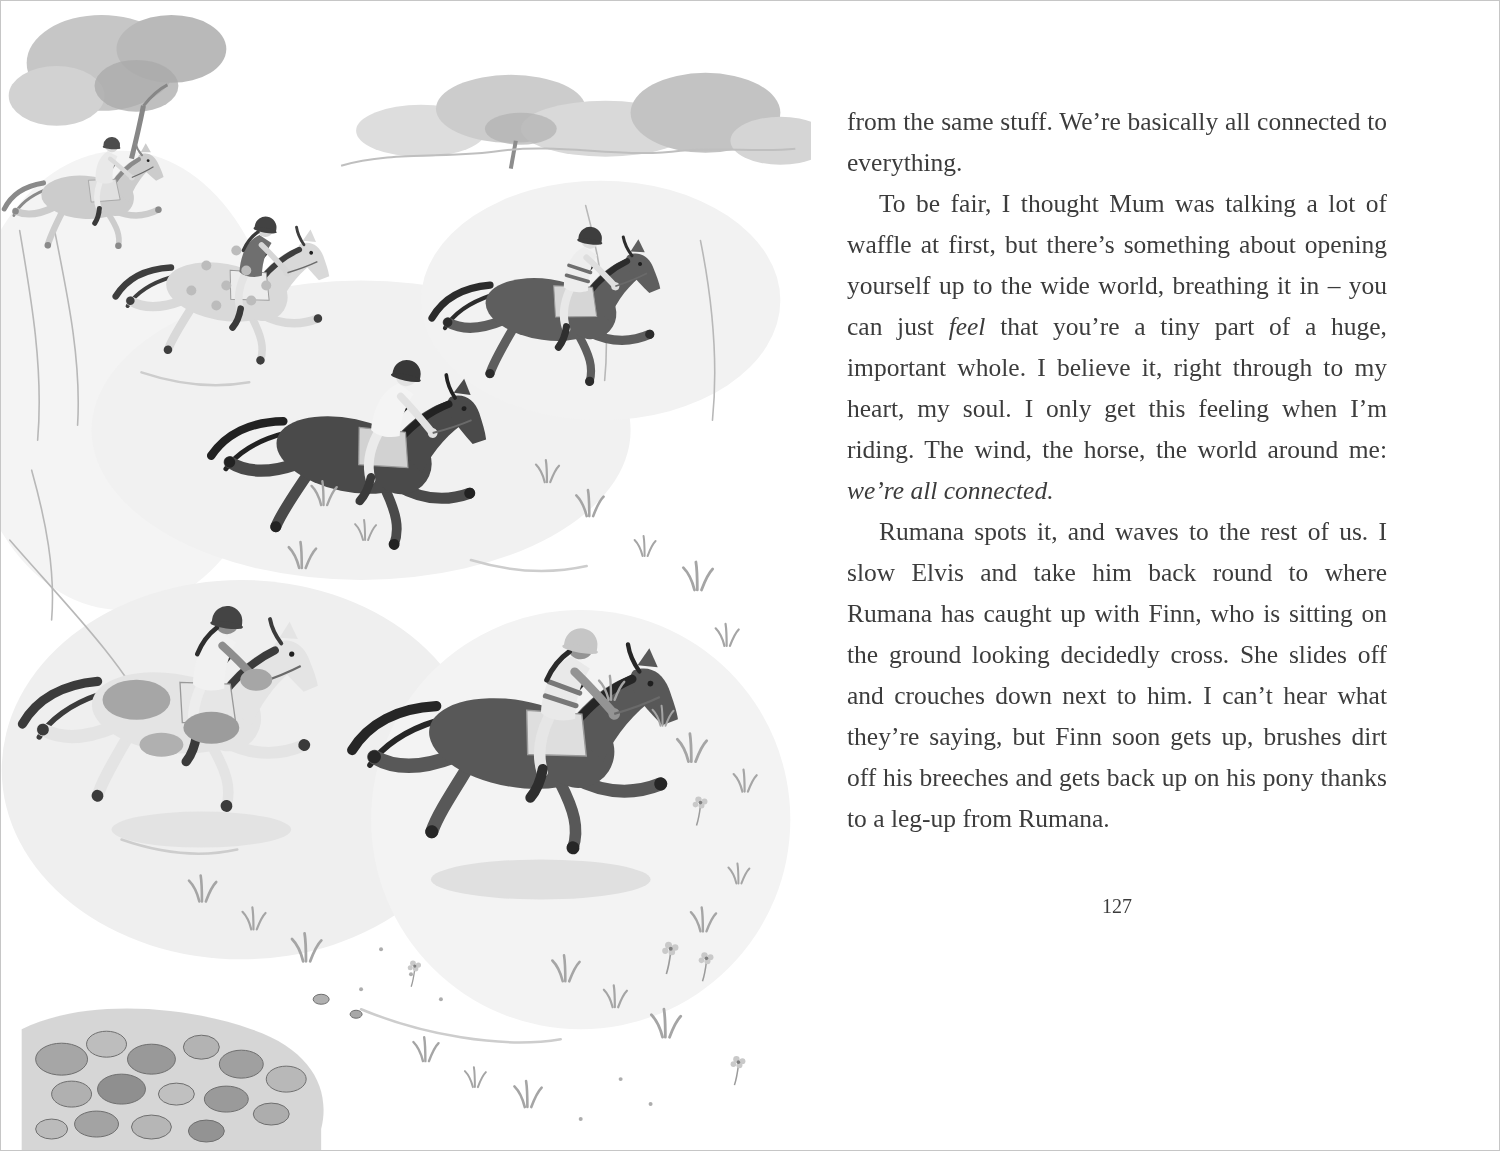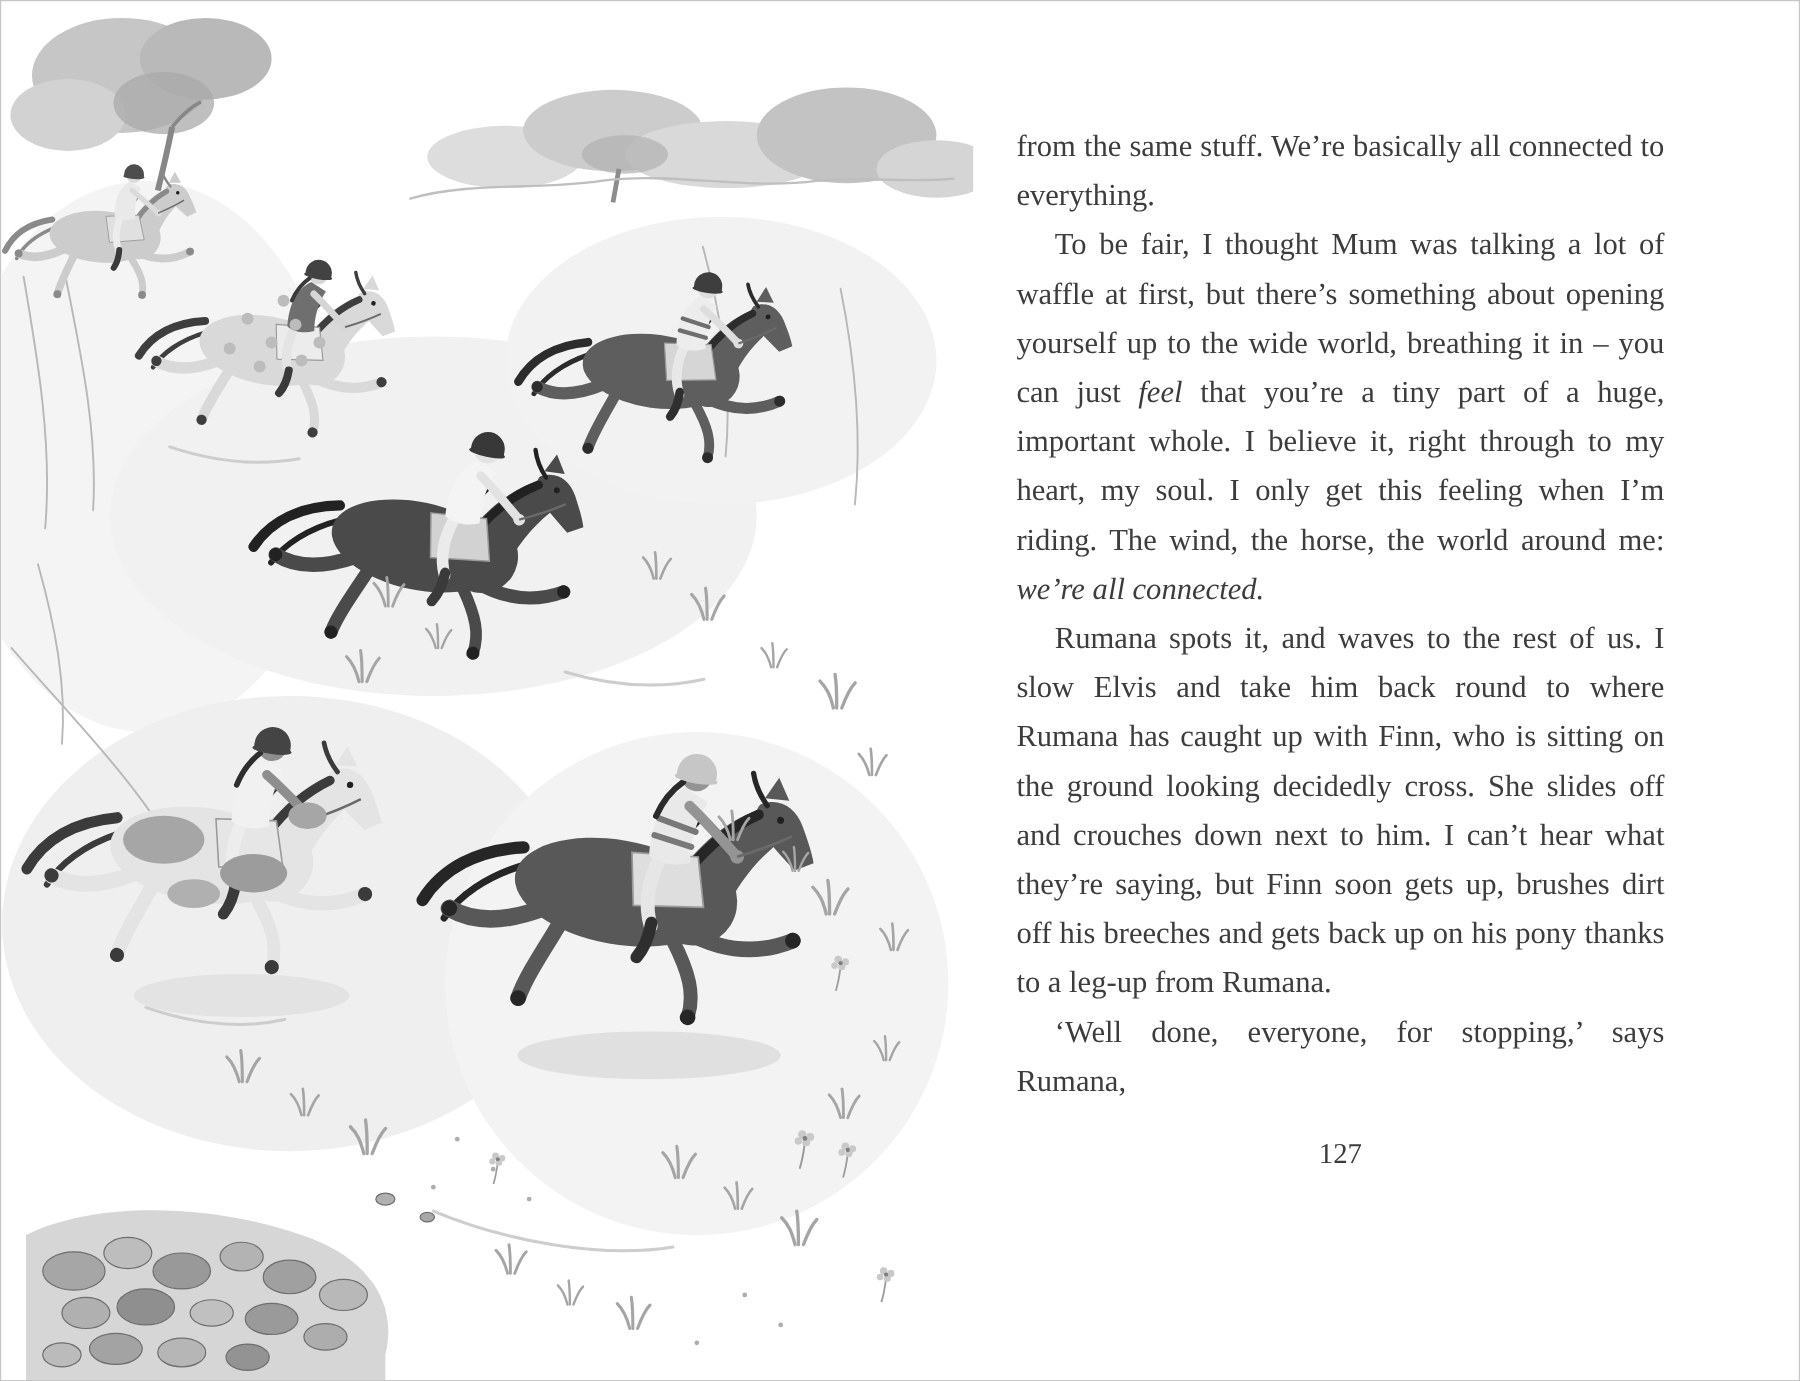--- a/index.html
+++ b/index.html
@@ -21,22 +21,22 @@
   .story p {
     font-size:25.5px;
     line-height:41px;
     color:#3c3c3c;
     text-align:justify;
   }
   .story p.indent { text-indent:32px; }
   .story em { }
   .page-number {
     text-align:center;
-    margin-top:28px;
-    font-size:24px;
+    margin-top:56px;
+    font-size:20px;
     color:#3c3c3c;
   }
 
   
   .coat-f { fill:var(--coat,#888); }
   .coat-s { stroke:var(--coat,#888); fill:none; stroke-linecap:round; }
   .mane-s { stroke:var(--mane,#333); fill:none; stroke-linecap:round; }
   .hoof   { fill:var(--mane,#333); }
   .eye    { fill:#1f1f1f; }
   .pad    { fill:var(--pad,#e8e8e8); stroke:#9a9a9a; stroke-width:1; }
@@ -261,18 +261,17 @@
         <ellipse class="pebble" cx="355" cy="1015" rx="6" ry="4" fill="#a8a8a8"></ellipse>
       </g>
     </svg>
   </div>
 
   <div class="page-right">
     <div class="story">
         <p class="para"><span>from the same stuff. We’re basically all connected to everything.</span></p>
         <p class="para indent"><span>To be fair, I thought Mum was talking a lot of waffle at first, but there’s something about opening yourself up to the wide world, breathing it in – you can just </span><em>feel</em><span> that you’re a tiny part of a huge, important whole. I believe it, right through to my heart, my soul. I only get this feeling when I’m riding. The wind, the horse, the world around me: </span><em>we’re all connected.</em></p>
         <p class="para indent"><span>Rumana spots it, and waves to the rest of us. I slow Elvis and take him back round to where Rumana has caught up with Finn, who is sitting on the ground looking decidedly cross. She slides off and crouches down next to him. I can’t hear what they’re saying, but Finn soon gets up, brushes dirt off his breeches and gets back up on his pony thanks to a leg-up from Rumana.</span></p>
-        <p class="para indent"><span>‘Well done, everyone, for stopping,’ says Rumana,</span></p>
       </div>
     <div class="page-number">127</div>
   </div>
 
 </div>
 
 </body></html>

